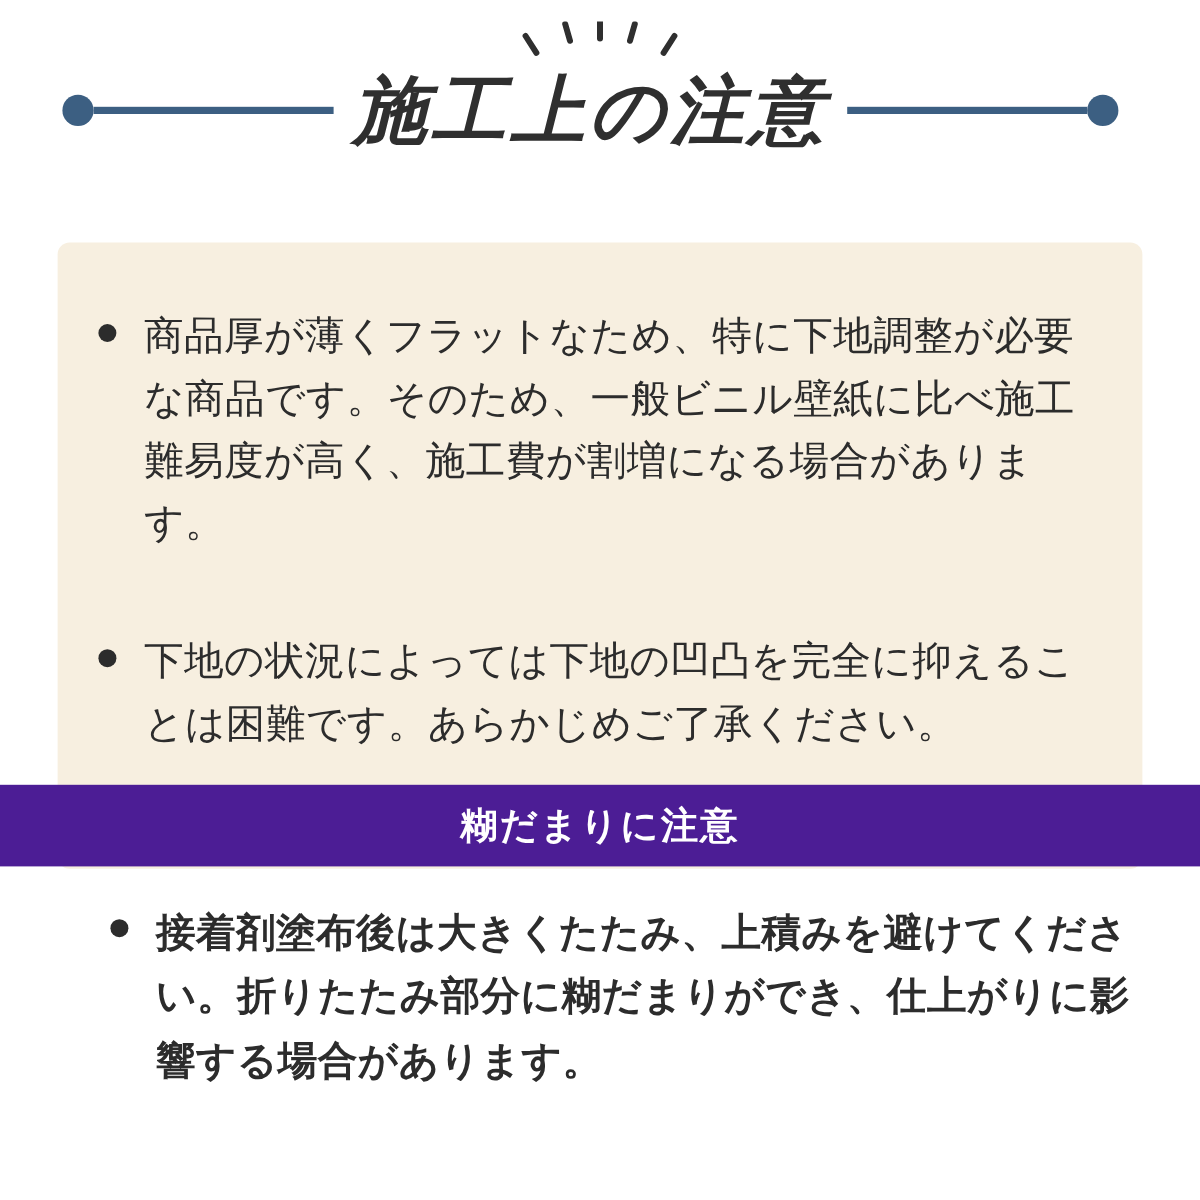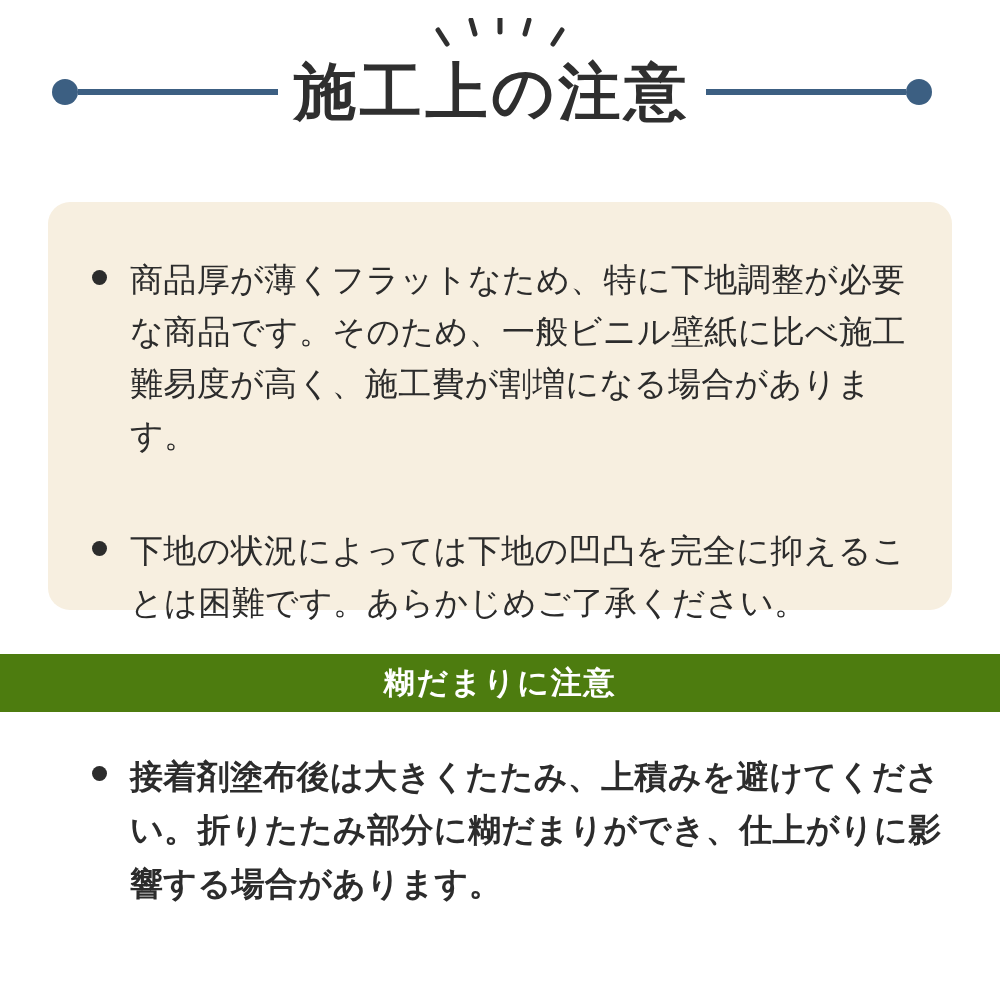--- a/index.html
+++ b/index.html
@@ -39,20 +39,21 @@
   .sparkle svg { display: block; }
 
   .title-row {
     position: absolute;
     left: 0;
     right: 16px;
     top: 58px;
     display: flex;
     align-items: center;
     justify-content: center;
+    font-style: italic;
   }
   .rule {
     display: flex;
     align-items: center;
     flex: 0 0 auto;
   }
   .rule .dot {
     width: 26px;
     height: 26px;
     border-radius: 50%;
@@ -77,25 +78,25 @@
     line-height: 1.1;
     font-family: "DejaVu Sans", "Liberation Sans", sans-serif;
   }
 
   
   .note-card {
     position: absolute;
     left: 48px;
     top: 202px;
     width: 904px;
-    height: 408px;
+    height: 522px;
     background: #f7efe0;
-    border-radius: 22px;
+    border-radius: 10px;
     box-sizing: border-box;
-    padding: 52px 40px 40px 34px;
+    padding: 52px 40px 40px 24px;
   }
   .bullet-list {
     list-style: none;
     margin: 0;
     padding: 0;
   }
   .bullet-item {
     position: relative;
     padding-left: 48px;
     margin-bottom: 62px;
@@ -116,22 +117,22 @@
     border-radius: 50%;
     background: #2c2c2c;
   }
 
   
   .section-banner {
     position: absolute;
     left: 0;
     top: 654px;
     width: 1000px;
-    height: 58px;
-    background: #4d7c0f;
+    height: 68px;
+    background: #4c1d95;
     display: flex;
     align-items: center;
     justify-content: center;
   }
   .section-banner .banner-text {
     color: #ffffff;
     font-size: 31px;
     font-weight: 700;
     letter-spacing: 0.06em;
     font-family: "DejaVu Sans", "Liberation Sans", sans-serif;

